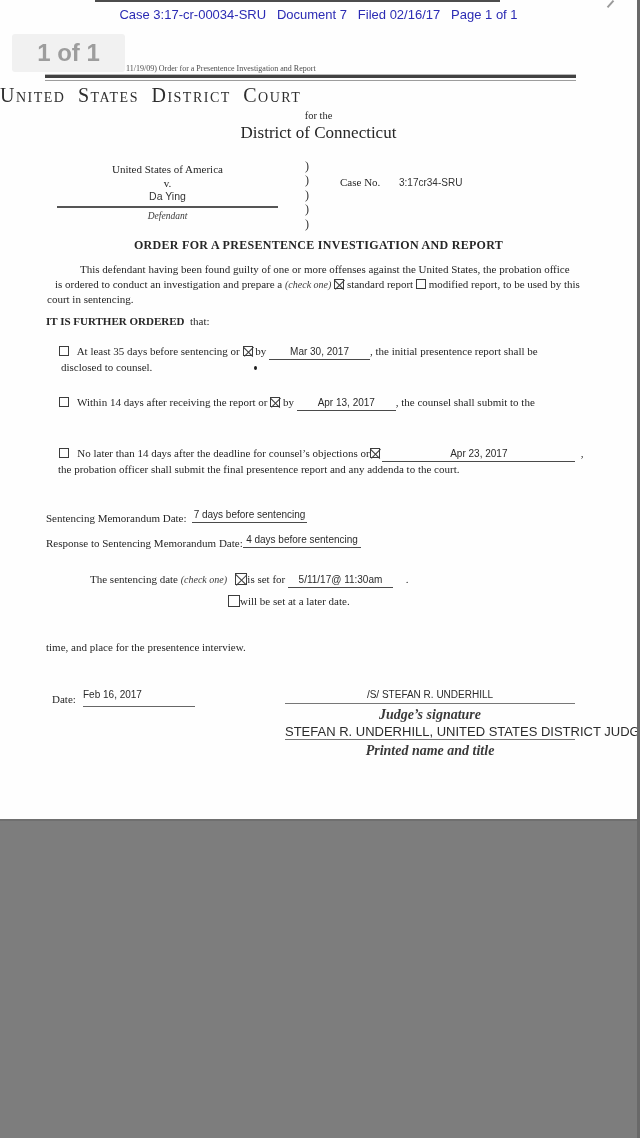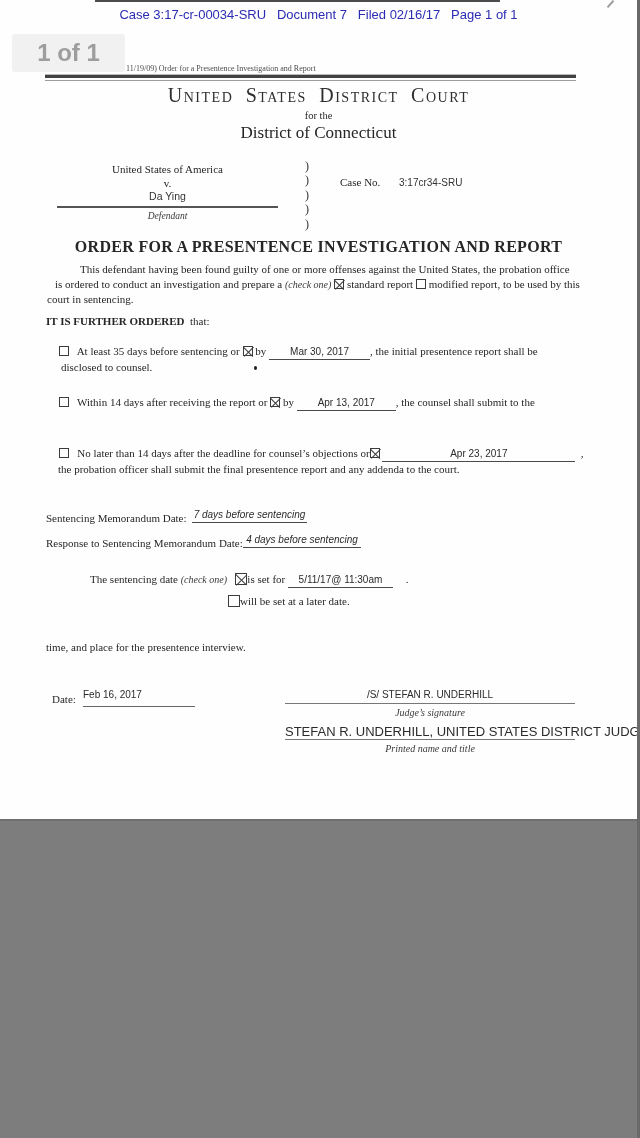--- a/index.html
+++ b/index.html
@@ -40,42 +40,42 @@
   .form-id {
     position:absolute; left:120px; top:64px;
     font-size:8px; color:#4d4d4d; white-space:nowrap;
   }
   .double-rule {
     position:absolute; left:45px; top:74px; width:531px; height:7px;
     background:linear-gradient(#b9b9b9 0 1px, #424242 1px 4px, #fdfdfd 4px 6px, #9d9d9d 6px 7px);
   }
 
   .court-title {
-    position:absolute; left:0; top:84px; width:637px; text-align:center;
+    position:absolute; left:0; top:84px; width:637px; text-align:left;
     font-variant:small-caps; font-size:20px; letter-spacing:1.5px;
     word-spacing:6px; color:#2e2e2e; white-space:nowrap;
   }
   .for-the   { position:absolute; left:0; top:110px; width:637px; text-align:center; font-size:10.5px; }
   .district  { position:absolute; left:0; top:123px; width:637px; text-align:center; font-size:17px; }
   .p-plaintiff { position:absolute; left:55px; top:163px; width:225px; text-align:center; font-size:11px; white-space:nowrap; }
   .p-versus    { position:absolute; left:55px; top:177px; width:225px; text-align:center; font-size:11px; }
   .p-defname   { position:absolute; left:55px; top:190px; width:225px; text-align:center;
                  font-family:"Liberation Sans", sans-serif; font-size:10.5px; color:#333; }
   .p-line      { position:absolute; left:57px; top:206px; width:221px; border-top:2px solid #555; }
   .p-caption   { position:absolute; left:55px; top:211px; width:225px; text-align:center;
                  font-style:italic; font-size:9.5px; color:#3a3a3a; }
   .paren-col   { position:absolute; left:305px; top:159px; font-size:12px; line-height:14.4px;
                  white-space:pre-line; color:#333; }
   .case-no-label { position:absolute; left:340px; top:176px; font-size:11px; }
   .case-no-value { position:absolute; left:399px; top:177px;
                    font-family:"Liberation Sans", sans-serif; font-size:10px; color:#333; }
 
   .order-title {
     position:absolute; left:0; top:238px; width:637px; text-align:center;
-    font-weight:bold; font-size:16px; letter-spacing:0.3px; white-space:nowrap;
+    font-weight:bold; font-size:12px; letter-spacing:0.3px; white-space:nowrap;
   }
 
   .textline { position:absolute; font-size:11px; white-space:nowrap; }
   .indent { padding-left:33px; }
   .ital { font-style:italic; font-size:10px; color:#3a3a3a; }
 
   .cb {
     display:inline-block; width:10px; height:10px;
     border:1px solid #3c3c3c; position:relative;
     vertical-align:-1px; background:transparent;
@@ -91,26 +91,26 @@
   .cb-lg.checked::after { top:11px; }
 
   .fill {
     display:inline-block; border-bottom:1px solid #4a4a4a;
     font-family:"Liberation Sans", sans-serif; font-size:10px; color:#2b2b2b;
     text-align:center; line-height:12px; padding-bottom:1px;
     vertical-align:baseline;
   }
   .speck { position:absolute; left:254px; top:366px; width:3px; height:4px; background:#1d1d1d; border-radius:50%; }
 
-  .memo-fill { position:absolute;font-style:italic; }
+  .memo-fill { position:absolute; }
   .sig-line { position:absolute; left:285px; width:290px; border-top:1px solid #777; }
   .sig-text { position:absolute; left:285px; width:290px; text-align:center;
               font-family:"Liberation Sans", sans-serif; font-size:10px; color:#2b2b2b; white-space:nowrap; }
   .sig-caption { position:absolute; left:285px; width:290px; text-align:center;
-                 font-style:italic; font-size:10px; color:#3a3a3a; }
+                 font-style:italic; font-size:14px; color:#3a3a3a;font-weight:bold; }
   .date-label { position:absolute; left:52px; top:693px; font-size:11px; }
   .date-line  { position:absolute; left:83px; top:706px; width:112px; border-top:1.5px solid #666; }
   .date-value { position:absolute; left:83px; top:689px; width:112px; 
                 font-family:"Liberation Sans", sans-serif; font-size:10px; color:#2b2b2b; }
 </style>
 </head>
 <body>
 
 <div class="viewer">
   <div class="page">

